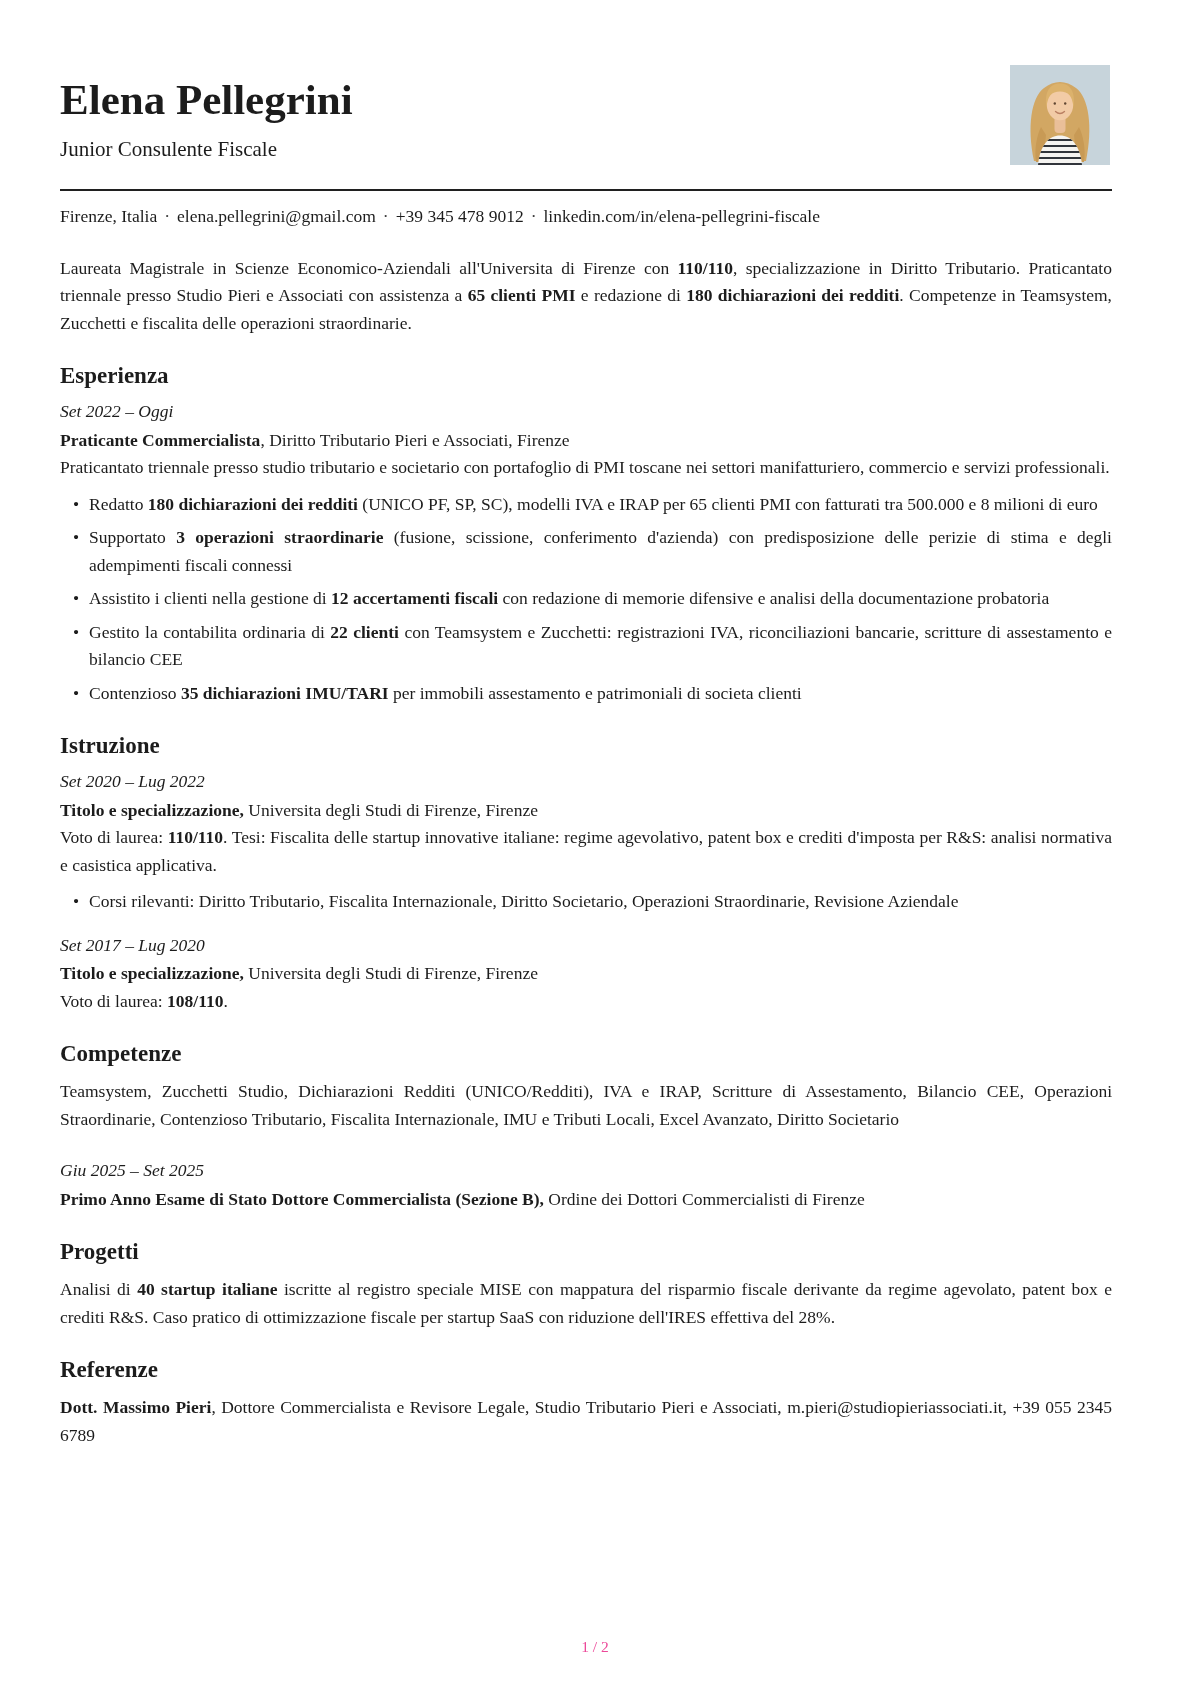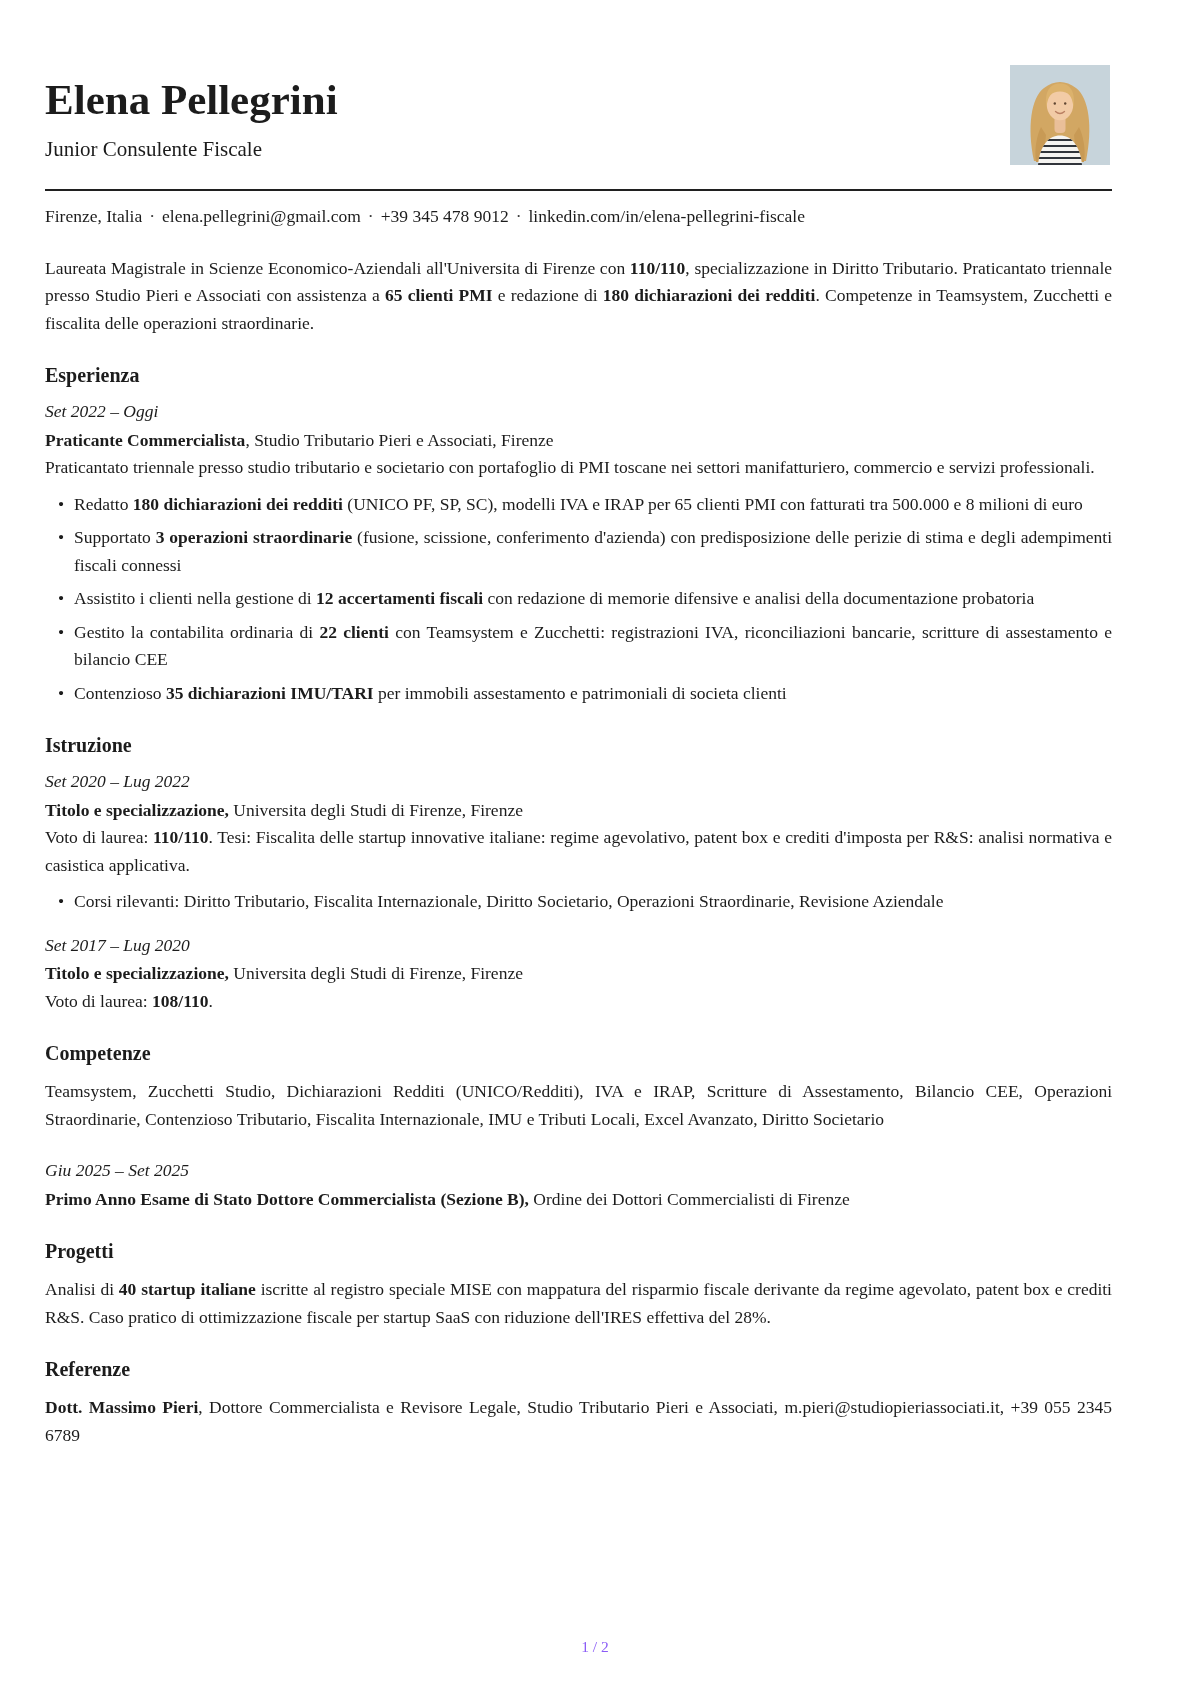--- a/index.html
+++ b/index.html
@@ -2,45 +2,45 @@
 <html lang="it"><head>
 <meta charset="utf-8">
 <title>Elena Pellegrini — CV</title>
 <style>
   *{box-sizing:border-box}
   html,body{margin:0;padding:0;background:#ffffff}
   .page{
     width:1190px;height:1683px;position:relative;margin:0 auto;background:#fff;
     font-family:"Liberation Serif","DejaVu Serif",serif;
     color:#1c1c1c;font-size:17.5px;line-height:27.5px;
-    padding:60px 78px 0 45px;overflow:hidden;
+    padding:60px 78px 0 60px;overflow:hidden;
   }
   .head{position:relative}
   h1{font-size:43px;line-height:47px;margin:16px 0 0;font-weight:bold}
   .subtitle{font-size:21px;line-height:27px;margin-top:13px}
   .photo{position:absolute;top:65px;right:80px;width:100px;height:100px;overflow:hidden}
   .photo svg{display:block;width:100%;height:100%}
   hr.rule{border:0;border-top:2px solid #202020;margin:26px 0 0}
   .contact{margin-top:12px}
   .contact .sep{display:inline-block;margin:0 7px;color:#3a3a3a}
   p{margin:0}
   .summary{margin-top:24px;text-align:justify}
   section{margin-top:24px}
-  h2{font-size:20px;line-height:29px;margin:0;font-weight:bold}
+  h2{font-size:23px;line-height:29px;margin:0;font-weight:bold}
   .date{font-style:italic;margin-top:8px}
   .entry-head{margin-top:1px}
   .desc{text-align:justify}
   ul{margin:9px 0 0;padding-left:29px;list-style:none}
   li{position:relative;margin-top:6px;text-align:justify}
   li:first-child{margin-top:2px}
   li::before{content:"\2022";position:absolute;left:-16px;top:0;color:#1c1c1c}
   .edu-entry{margin-top:8px}
   .edu-entry + .edu-entry{margin-top:16px}
   .body-text{margin-top:10px;text-align:justify}
-  .footer{position:absolute;left:0;right:0;bottom:23px;text-align:center;font-size:15.5px;color:#8b5cf6}
+  .footer{position:absolute;left:0;right:0;bottom:23px;text-align:center;font-size:15.5px;color:#ec4899}
   b{font-weight:bold}
 </style>
 </head>
 <body>
 
 <div class="page">
 
   <div class="photo">
     <svg viewBox="0 0 100 100" preserveAspectRatio="xMidYMid slice">
       <rect width="100" height="100" fill="#c7d4db"></rect>
@@ -76,21 +76,21 @@
 
   <div class="contact">
     <span>Firenze, Italia</span><span class="sep">·</span><span>elena.pellegrini@gmail.com</span><span class="sep">·</span><span>+39 345 478 9012</span><span class="sep">·</span><span>linkedin.com/in/elena-pellegrini-fiscale</span>
   </div>
 
   <p class="summary"><span>Laureata Magistrale in Scienze Economico-Aziendali all'Universita di Firenze con </span><b>110/110</b><span>, specializzazione in Diritto Tributario. Praticantato triennale presso Studio Pieri e Associati con assistenza a </span><b>65 clienti PMI</b><span> e redazione di </span><b>180 dichiarazioni dei redditi</b><span>. Competenze in Teamsystem, Zucchetti e fiscalita delle operazioni straordinarie.</span></p>
 
   <section>
     <h2>Esperienza</h2>
     <p class="date">Set 2022 – Oggi</p>
-    <p class="entry-head"><b>Praticante Commercialista</b><span>, Studio Tributario Pieri e Associati, Firenze</span></p>
+    <p class="entry-head"><b>Praticante Commercialista</b><span>, Diritto Tributario Pieri e Associati, Firenze</span></p>
     <p class="desc">Praticantato triennale presso studio tributario e societario con portafoglio di PMI toscane nei settori manifatturiero, commercio e servizi professionali.</p>
     <ul>
       <li><span>Redatto </span><b>180 dichiarazioni dei redditi</b><span> (UNICO PF, SP, SC), modelli IVA e IRAP per 65 clienti PMI con fatturati tra 500.000 e 8 milioni di euro</span></li>
       <li><span>Supportato </span><b>3 operazioni straordinarie</b><span> (fusione, scissione, conferimento d'azienda) con predisposizione delle perizie di stima e degli adempimenti fiscali connessi</span></li>
       <li><span>Assistito i clienti nella gestione di </span><b>12 accertamenti fiscali</b><span> con redazione di memorie difensive e analisi della documentazione probatoria</span></li>
       <li><span>Gestito la contabilita ordinaria di </span><b>22 clienti</b><span> con Teamsystem e Zucchetti: registrazioni IVA, riconciliazioni bancarie, scritture di assestamento e bilancio CEE</span></li>
       <li><span>Contenzioso </span><b>35 dichiarazioni IMU/TARI</b><span> per immobili assestamento e patrimoniali di societa clienti</span></li>
     </ul>
   </section>
 

